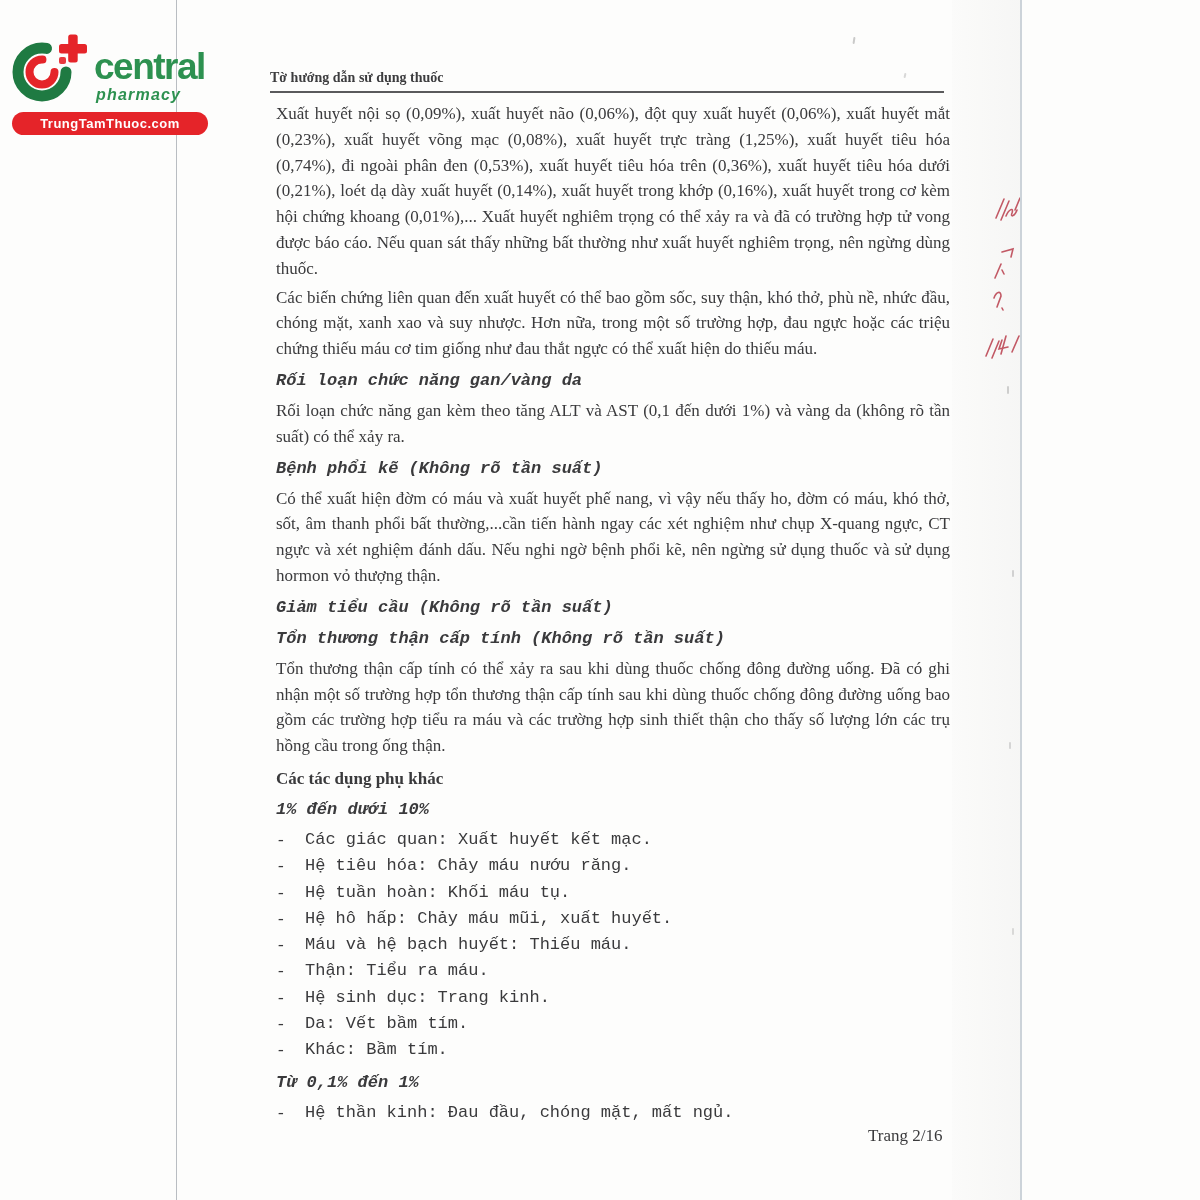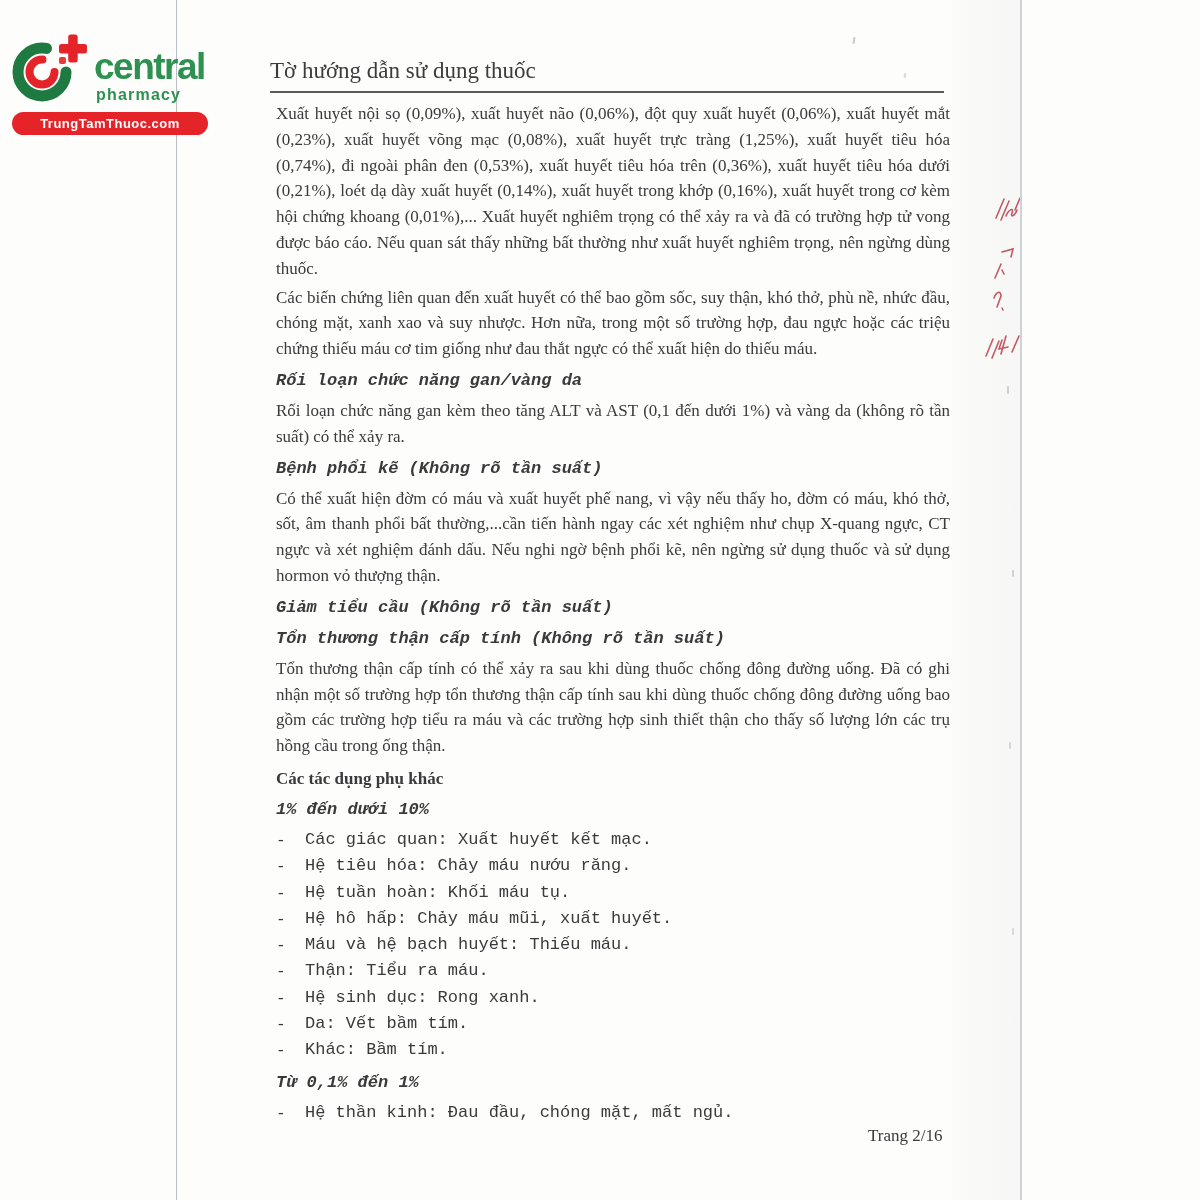--- a/index.html
+++ b/index.html
@@ -19,29 +19,29 @@
     background:linear-gradient(to right, rgba(120,120,115,0.015), rgba(120,120,115,0.05));}
 
   
   .logo{position:absolute;left:12px;top:28px;width:215px;}
   .logo-top{display:flex;align-items:center;}
   .logo-mark{display:block;width:80px;height:80px;flex:0 0 auto;}
   .logo-words{margin-left:2px;margin-top:18px;}
   .brand{font-family:"Liberation Sans", sans-serif;font-weight:bold;
     font-size:37px;line-height:34px;color:#2d9150;letter-spacing:-1.5px;}
   .brand-sub{font-family:"Liberation Sans", sans-serif;font-weight:bold;
-    font-size:16px;line-height:18px;color:#2d9150;letter-spacing:1.2px;margin-left:2px;margin-top:2px;}
+    font-size:16px;line-height:18px;color:#2d9150;letter-spacing:1.2px;margin-left:2px;margin-top:2px;font-style:italic;}
   .pill{margin-top:4px;width:196px;height:23px;border-radius:12px;background:#e52429;
     display:flex;align-items:center;justify-content:center;}
   .pill span{font-family:"Liberation Sans", sans-serif;font-weight:bold;
     font-size:13px;color:#ffffff;letter-spacing:0.5px;}
 
   
-  .doc-title{position:absolute;left:270px;top:58px;width:674px;
-    font-weight:normal;font-size:23px;color:#3c3c3e;}
+  .doc-title{position:absolute;left:270px;top:70px;width:674px;
+    font-weight:bold;font-size:14px;color:#3c3c3e;}
   .doc-rule{position:absolute;left:270px;top:91px;width:674px;height:2px;background:#5a5a5c;}
 
   
   .content{position:absolute;left:276px;top:101px;width:674px;}
   .content p{margin:0 0 3px 0;font-size:17px;line-height:25.8px;text-align:justify;}
   .hd-bi{font-weight:bold;font-style:italic;font-size:17px;line-height:25px;margin:6px 0 5px 0;font-family:Liberation Mono, monospace;}
   .hd-b{font-weight:bold;font-size:17px;line-height:25px;margin:7px 0 5px 0;}
   .li{display:flex;font-size:17px;line-height:26.3px;}
   .dash{width:27px;flex:0 0 auto;padding-left:2px;}
   .li-text{flex:1;font-family:Liberation Mono, monospace;}
@@ -124,21 +124,21 @@
   <div class="li">
     <span class="dash">-</span>
     <span class="li-text">Máu và hệ bạch huyết: Thiếu máu.</span>
   </div>
   <div class="li">
     <span class="dash">-</span>
     <span class="li-text">Thận: Tiểu ra máu.</span>
   </div>
   <div class="li">
     <span class="dash">-</span>
-    <span class="li-text">Hệ sinh dục: Rong xanh.</span>
+    <span class="li-text">Hệ sinh dục: Trang kinh.</span>
   </div>
   <div class="li">
     <span class="dash">-</span>
     <span class="li-text">Da: Vết bầm tím.</span>
   </div>
   <div class="li">
     <span class="dash">-</span>
     <span class="li-text">Khác: Bầm tím.</span>
   </div>
 

